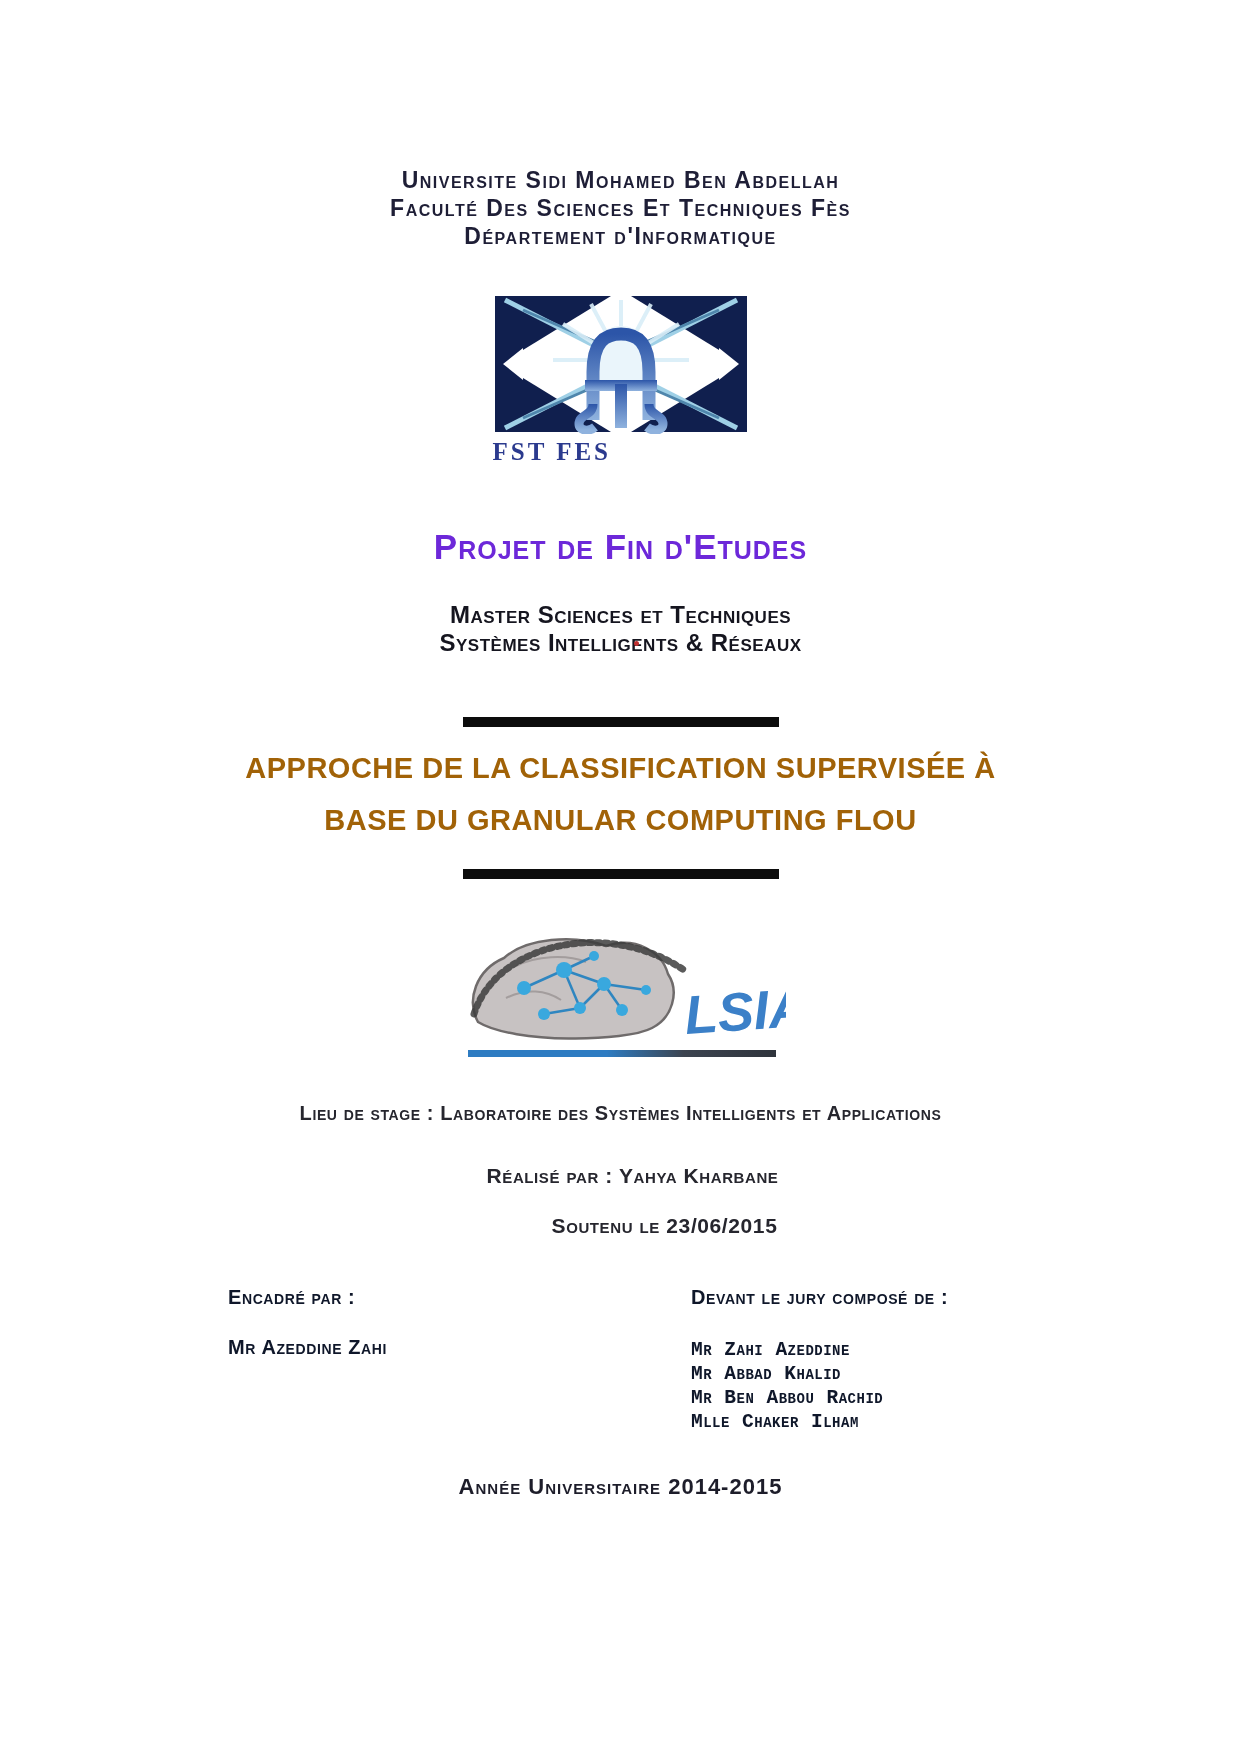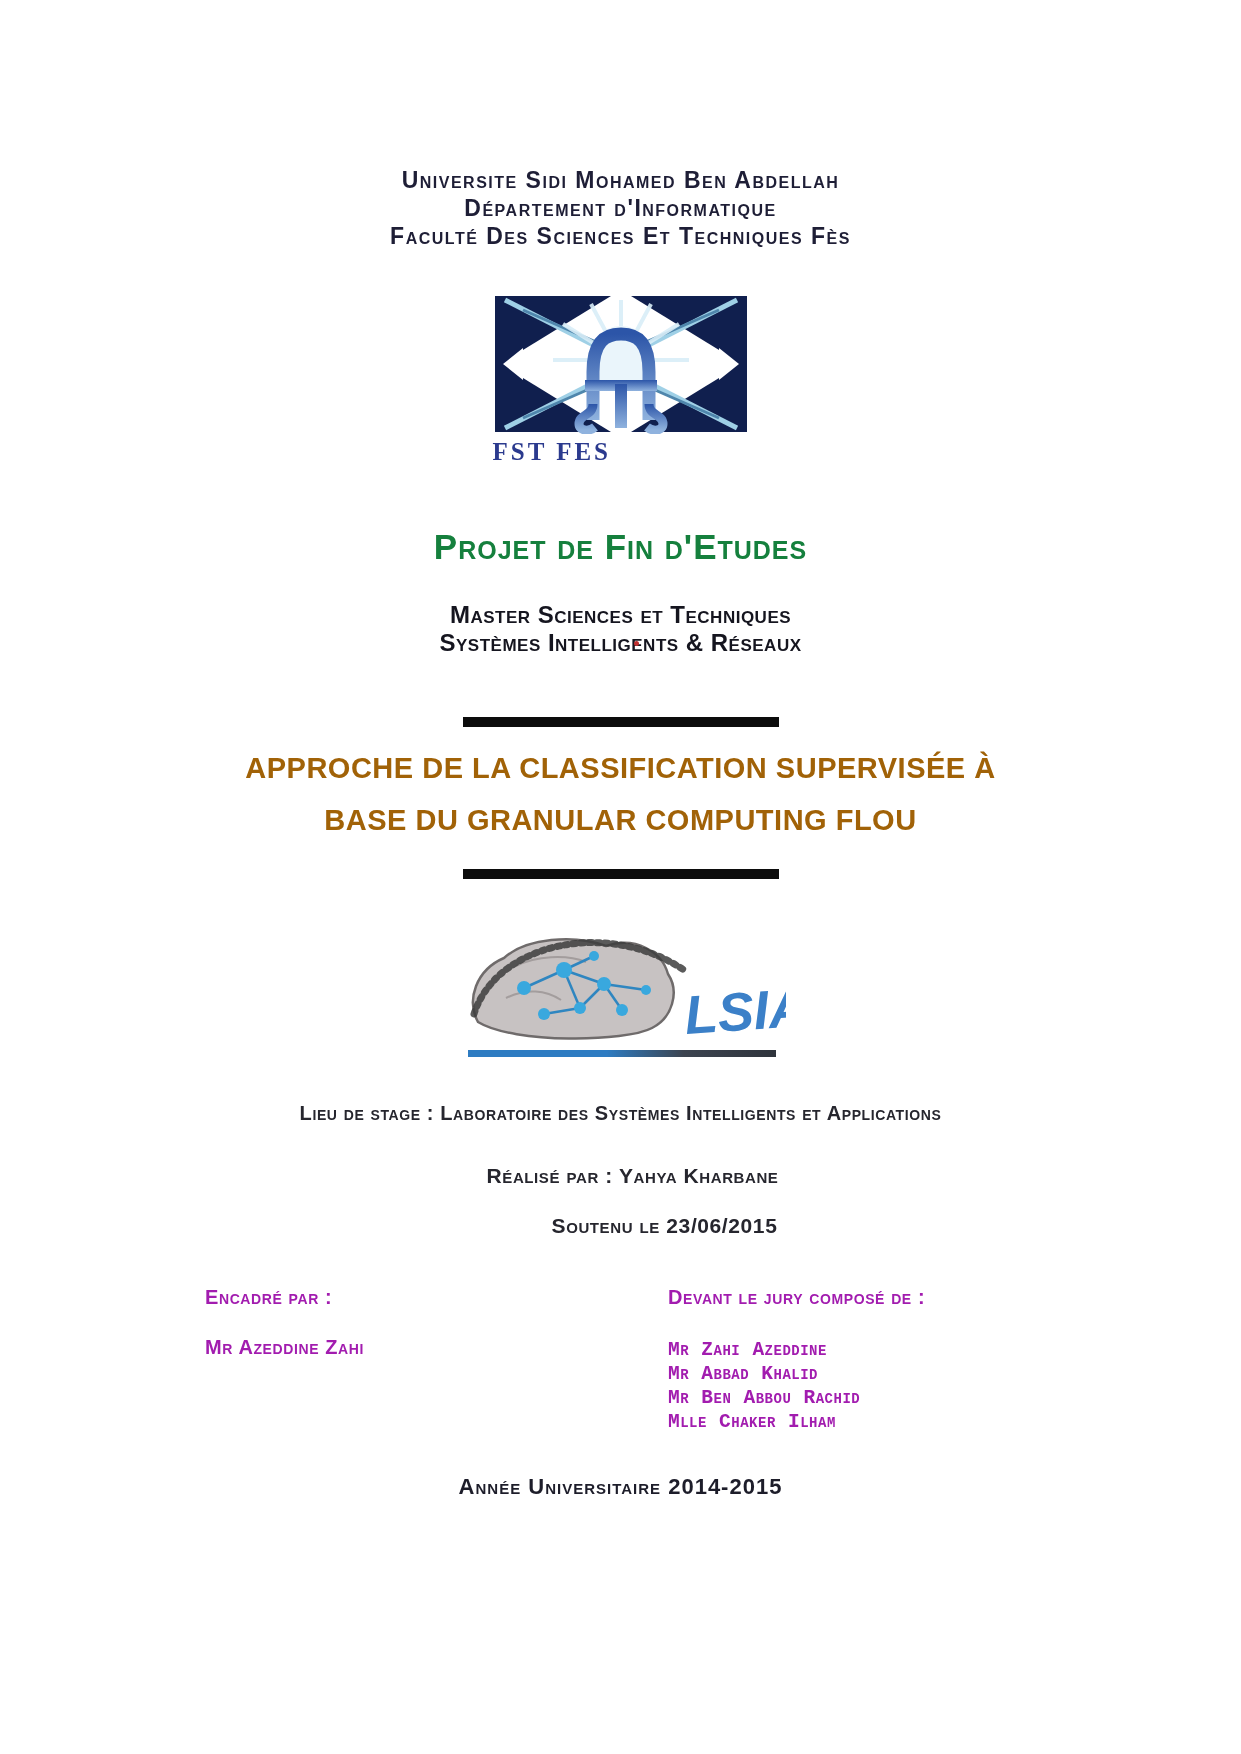--- a/index.html
+++ b/index.html
@@ -25,21 +25,21 @@
   .fst-caption {
     margin-top:4px;
     font-family:"Liberation Serif", serif; font-weight:bold;
     font-size:25px; letter-spacing:3px; color:#2b3a8e;
   }
 
   
   .projet-heading {
     position:absolute; top:527px;
     font-weight:bold; font-variant:small-caps;
-    font-size:35px; color:#15803d; letter-spacing:1px;
+    font-size:35px; color:#6d28d9; letter-spacing:1px;
   }
   .master-block {
     position:absolute; top:601px;
     font-weight:bold; font-variant:small-caps;
     font-size:24px; line-height:28px; color:#15151f; letter-spacing:0.5px;
   }
   .red-speck {
     position:absolute; top:641px; left:634px;
     width:5px; height:5px; border-radius:50%;
     background:#c03030;
@@ -68,21 +68,21 @@
   .detail-line {
     position:absolute;
     font-weight:bold; font-variant:small-caps;
     color:#26262e; letter-spacing:0.6px;
   }
   .lieu   { top:1102px; font-size:20px; }
   .realise{ top:1164px; font-size:21px;padding-left:12px; }
   .soutenu{ top:1214px; font-size:21px;margin-left:44px; }
 
   
-  .col { position:absolute; top:1286px; font-weight:bold; font-variant:small-caps; color:#a21caf; }
+  .col { position:absolute; top:1286px; font-weight:bold; font-variant:small-caps; color:#0f172a;margin-left:23px; }
   .col-left  { left:205px; }
   .col-right { left:668px; }
   .col .col-label { font-size:20px; letter-spacing:0.6px; }
   .col-left .supervisor-name { margin-top:27px; font-size:20px; letter-spacing:0.6px; }
   .jury-list { margin-top:29px;font-family:Liberation Mono, monospace; }
   .jury-name { font-size:19.5px; line-height:24px; letter-spacing:0.5px; }
 
   
   .academic-year {
     position:absolute; top:1474px;
@@ -90,22 +90,22 @@
     font-size:22px; color:#1d1d2a; letter-spacing:1px;
   }
 </style>
 </head>
 <body>
 
 <div class="page">
 
   <div class="inst-header center">
     <div>Universite Sidi Mohamed Ben Abdellah</div>
+    <div>Faculté Des Sciences Et Techniques Fès</div>
     <div>Département d'Informatique</div>
-    <div>Faculté Des Sciences Et Techniques Fès</div>
   </div>
 
   <div class="fst-logo">
     <svg width="256" height="140" viewBox="0 0 256 140" aria-hidden="true">
       <defs>
         <linearGradient id="archGrad" x1="0" y1="0" x2="0" y2="1">
           <stop offset="0" stop-color="#2c55a8"></stop>
           <stop offset="1" stop-color="#8fb2de"></stop>
         </linearGradient>
       </defs>

